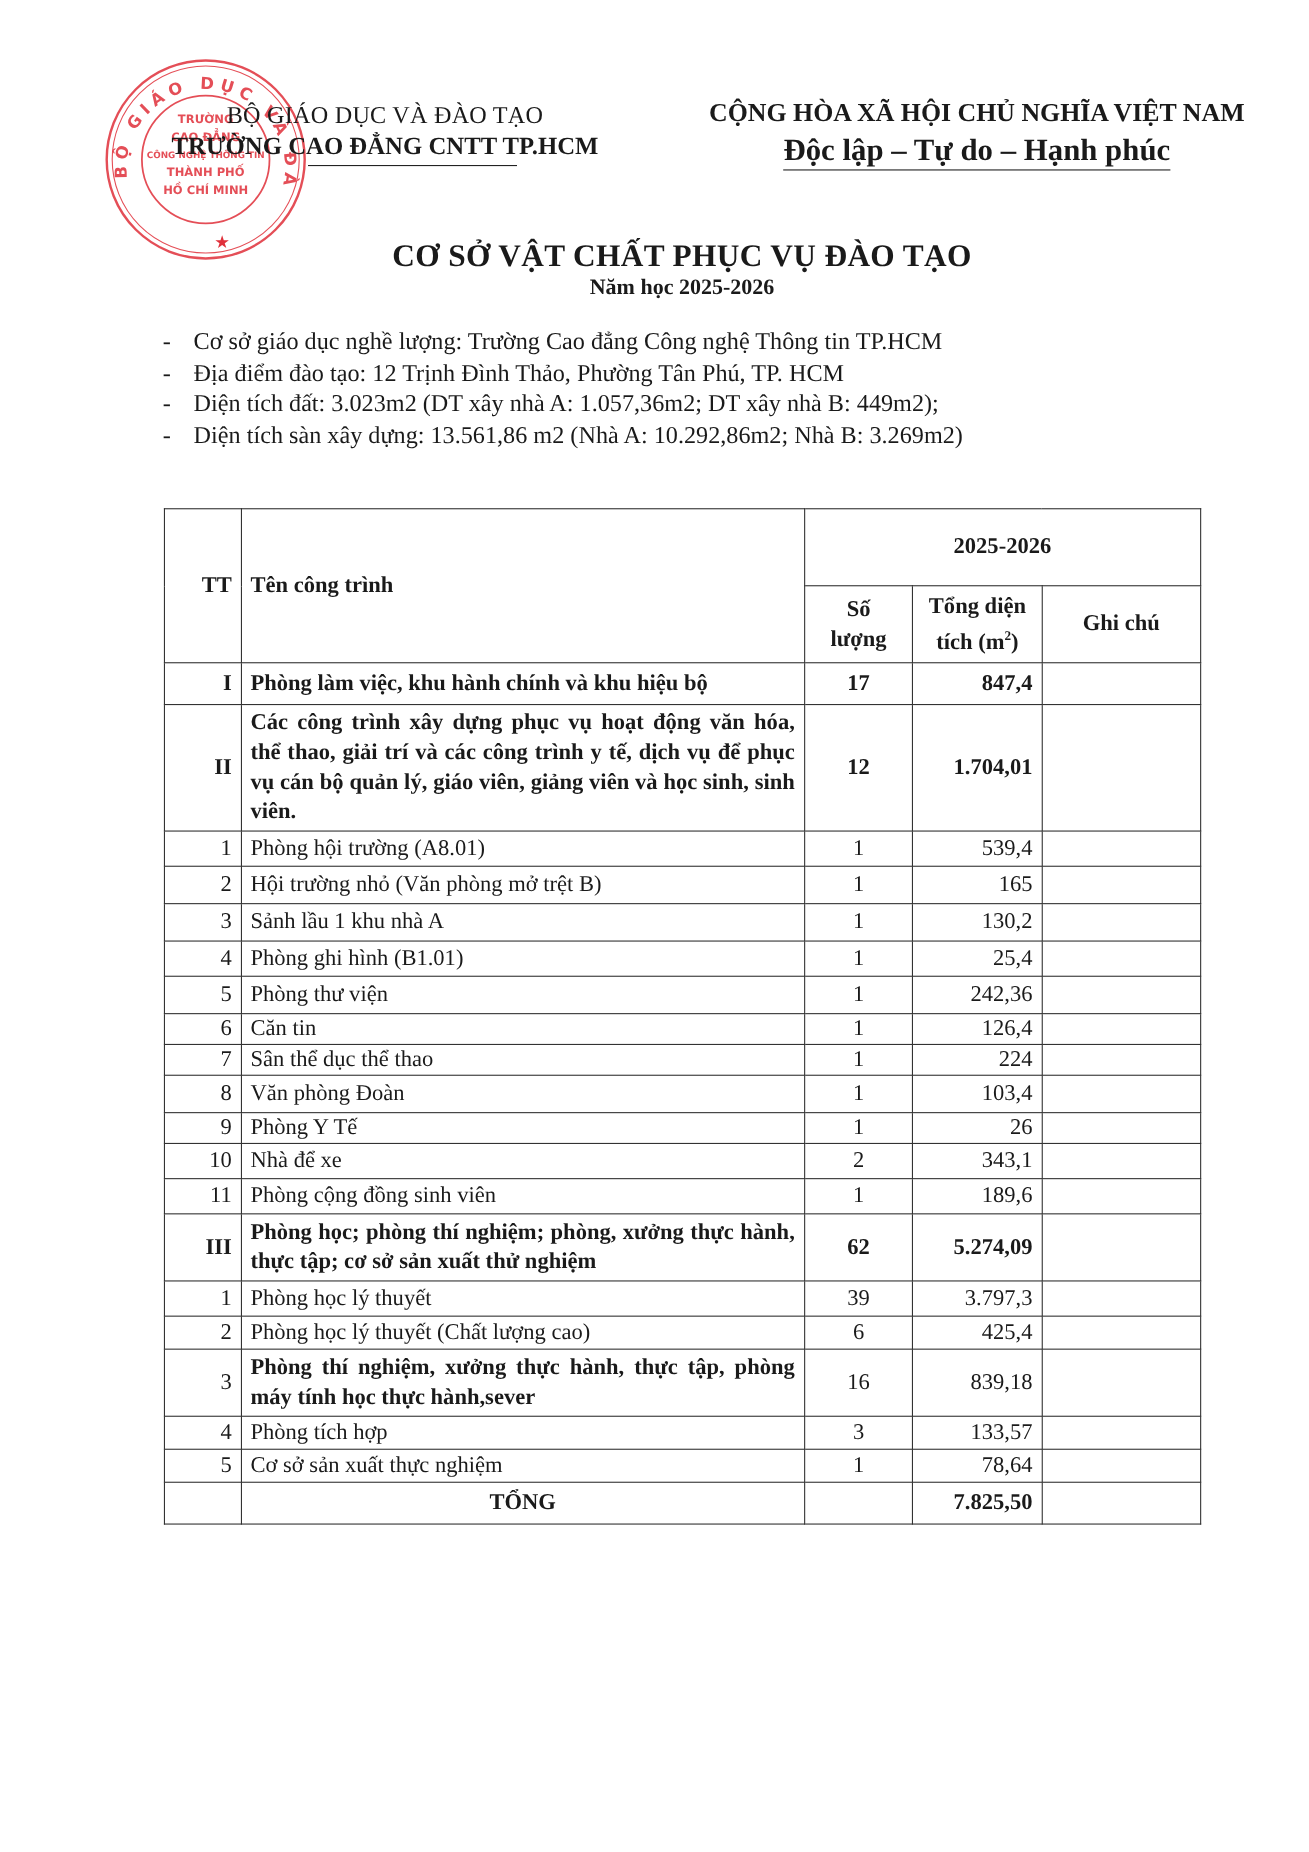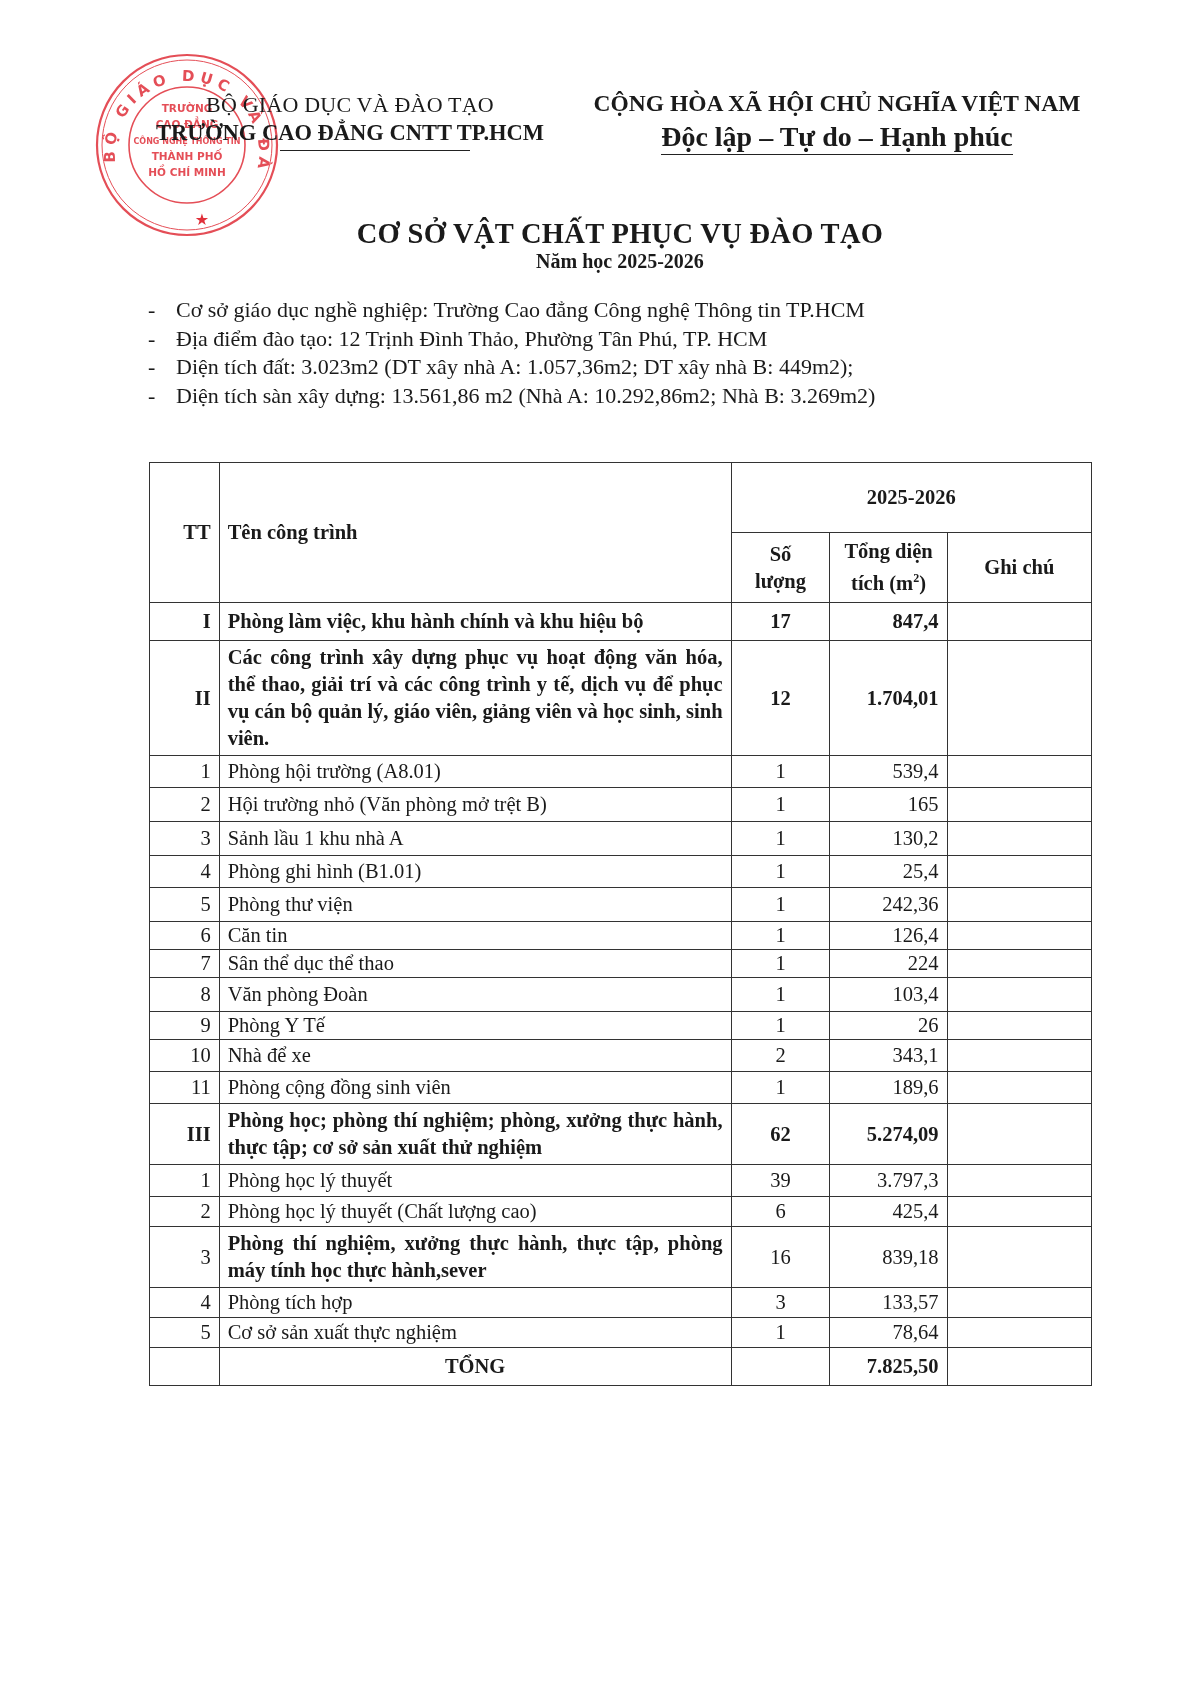--- a/index.html
+++ b/index.html
@@ -5,21 +5,21 @@
   html, body { margin: 0; padding: 0; background: #ffffff; }
   body { width: 1190px; height: 1684px; position: relative; overflow: hidden;
          font-family: "Liberation Serif", "DejaVu Serif", serif; color: #1a1a1a; }
   .abs { position: absolute; }
   
   .hdr-left { left: 140px; top: 92px; width: 420px; text-align: center; }
   .ministry { font-size: 22px; letter-spacing: 0.2px; }
   .school { font-size: 22.5px; font-weight: bold; margin-top: 2px; }
   .school-rule { width: 190px; height: 0; border-top: 1.6px solid #222; margin: 4px auto 0 auto; position: relative; left: 25px; }
   
-  .hdr-right { left: 567px; top: 90px; width: 540px; text-align: center; }
+  .hdr-right { left: 618px; top: 90px; width: 540px; text-align: center; }
   .country { font-size: 23.5px; font-weight: bold; }
   .motto { font-size: 28px; font-weight: bold; margin-top: 4px; display: inline-block; border-bottom: 1.6px solid #222; padding-bottom: 1px; }
   
   .title-wrap { left: 0; width: 1240px; top: 218px; text-align: center; }
   .title { font-size: 28.5px; font-weight: bold; letter-spacing: 0.3px; }
   .subtitle { font-size: 20px; font-weight: bold; margin-top: 0px; }
   
   .info { left: 148px; top: 296px; font-size: 22px; line-height: 28.5px; }
   .info-row { display: flex; }
   .info-dash { width: 28px; }
@@ -76,21 +76,21 @@
 </div>
 
 <div class="abs title-wrap">
   <div class="title">CƠ SỞ VẬT CHẤT PHỤC VỤ ĐÀO TẠO</div>
   <div class="subtitle">Năm học 2025-2026</div>
 </div>
 
 <div class="abs info">
   <div class="info-row">
     <span class="info-dash">-</span>
-    <span>Cơ sở giáo dục nghề nghiệp: Trường Cao đẳng Công nghệ Thông tin TP.HCM</span>
+    <span>Cơ sở giáo dục nghề lượng: Trường Cao đẳng Công nghệ Thông tin TP.HCM</span>
   </div>
   <div class="info-row">
     <span class="info-dash">-</span>
     <span>Địa điểm đào tạo: 12 Trịnh Đình Thảo, Phường Tân Phú, TP. HCM</span>
   </div>
   <div class="info-row">
     <span class="info-dash">-</span>
     <span>Diện tích đất: 3.023m2 (DT xây nhà A: 1.057,36m2; DT xây nhà B: 449m2);</span>
   </div>
   <div class="info-row">

